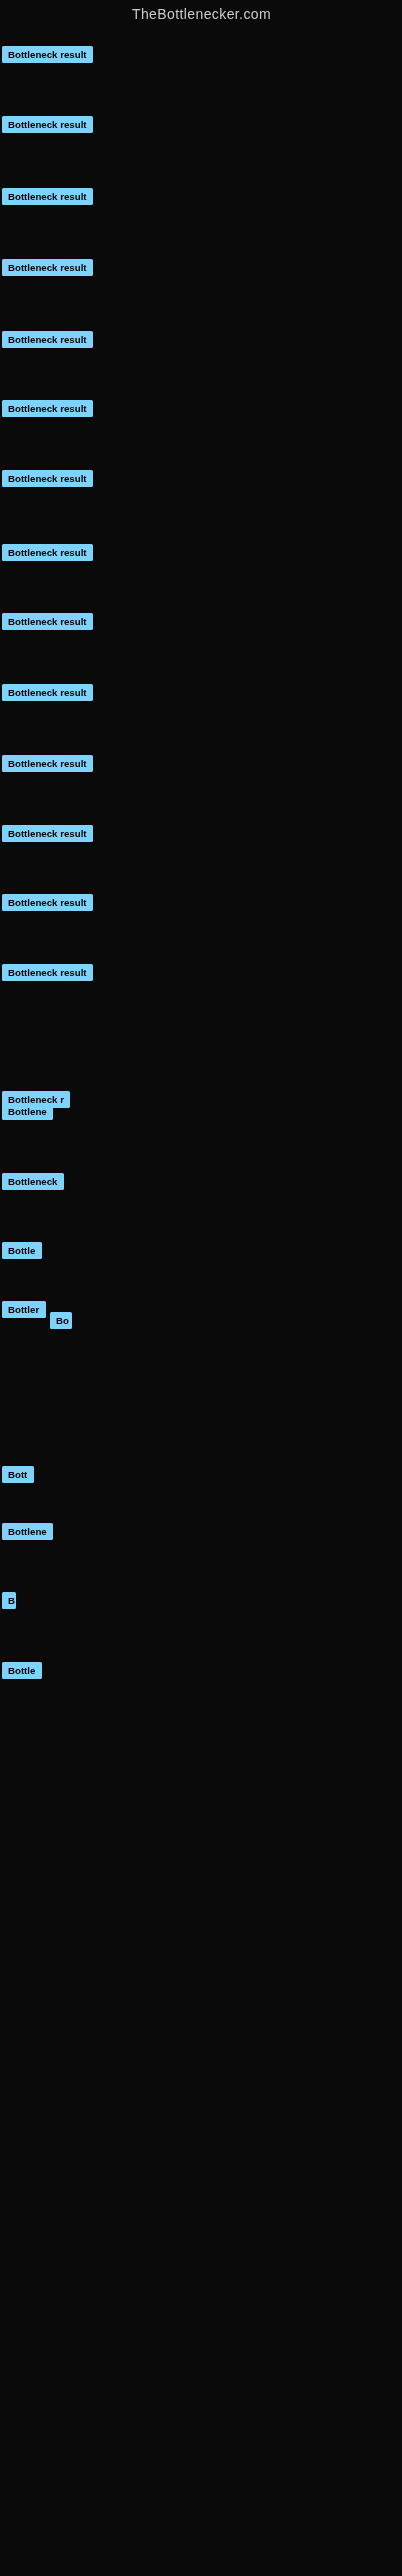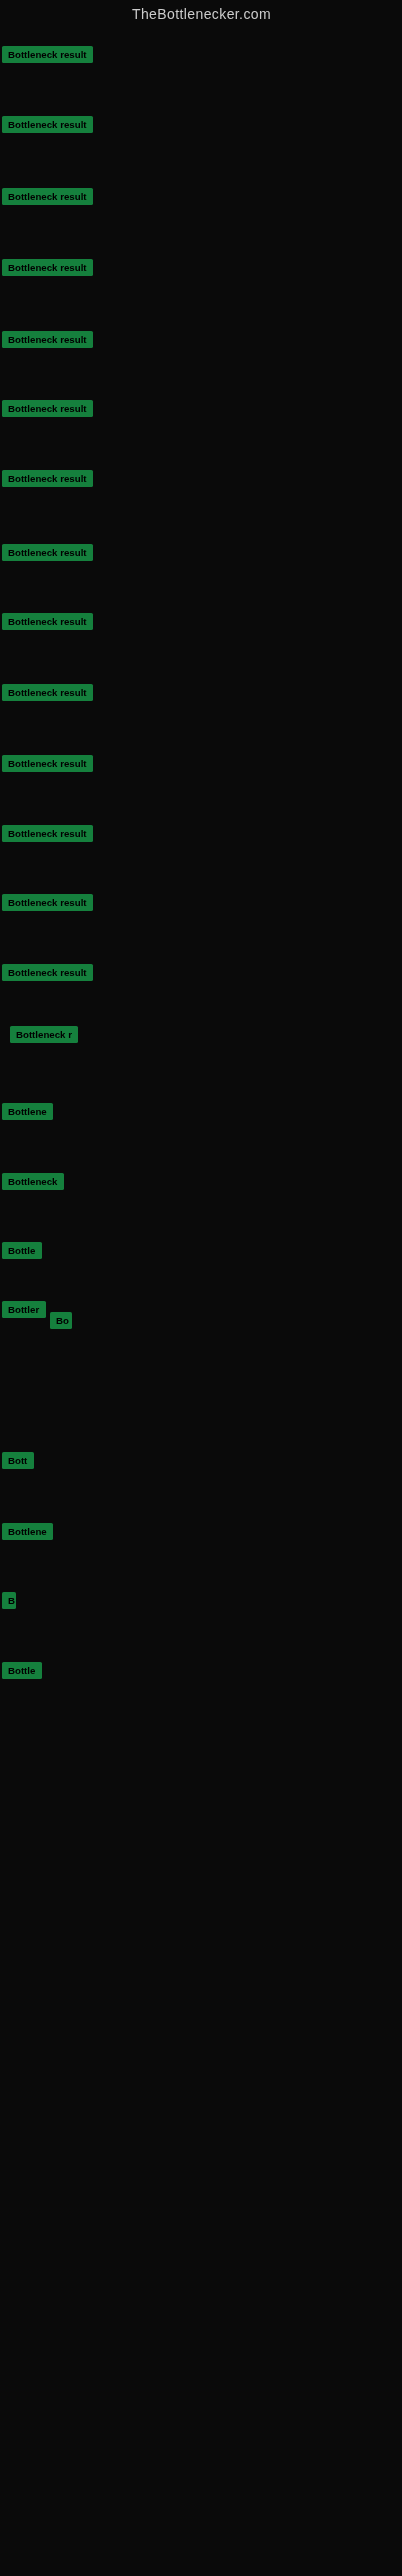--- a/index.html
+++ b/index.html
@@ -18,21 +18,21 @@
 
     .site-title {
       text-align: center;
       color: #cccccc;
       font-size: 14px;
       padding: 6.4px 0;
       letter-spacing: 0.4px;
     }
 
     .bottleneck-badge {
-      background-color: #15803d;
+      background-color: #7dd3fc;
       color: #000;
       font-size: 9.7px;
       font-weight: bold;
       padding: 3.2px 6.4px;
       display: inline-block;
       border-radius: 1.6px;
       white-space: nowrap;
       overflow: hidden;
     }
 
@@ -54,24 +54,24 @@
     <div class="badge-container" style="top: 331px; max-width: 131px;"><span class="bottleneck-badge" style="max-width: 131px;">Bottleneck result</span></div>
     <div class="badge-container" style="top: 400px; max-width: 128px;"><span class="bottleneck-badge" style="max-width: 128px;">Bottleneck result</span></div>
     <div class="badge-container" style="top: 470px; max-width: 130px;"><span class="bottleneck-badge" style="max-width: 130px;">Bottleneck result</span></div>
     <div class="badge-container" style="top: 544px; max-width: 129px;"><span class="bottleneck-badge" style="max-width: 129px;">Bottleneck result</span></div>
     <div class="badge-container" style="top: 613px; max-width: 128px;"><span class="bottleneck-badge" style="max-width: 128px;">Bottleneck result</span></div>
     <div class="badge-container" style="top: 684px; max-width: 126px;"><span class="bottleneck-badge" style="max-width: 126px;">Bottleneck result</span></div>
     <div class="badge-container" style="top: 755px; max-width: 125px;"><span class="bottleneck-badge" style="max-width: 125px;">Bottleneck result</span></div>
     <div class="badge-container" style="top: 825px; max-width: 119px;"><span class="bottleneck-badge" style="max-width: 119px;">Bottleneck result</span></div>
     <div class="badge-container" style="top: 894px; max-width: 113px;"><span class="bottleneck-badge" style="max-width: 113px;">Bottleneck result</span></div>
     <div class="badge-container" style="top: 964px; max-width: 105px;"><span class="bottleneck-badge" style="max-width: 105px;">Bottleneck result</span></div>
-    <div class="badge-container" style="top: 1026px; max-width: 81px; margin-left: 8px;"><span class="bottleneck-badge" style="max-width: 81px;">Bottleneck r</span></div>
+    <div class="badge-container" style="top: 1091px; max-width: 81px;"><span class="bottleneck-badge" style="max-width: 81px;">Bottleneck r</span></div>
     <div class="badge-container" style="top: 1103px; max-width: 60px;"><span class="bottleneck-badge" style="max-width: 60px;">Bottlene</span></div>
     <div class="badge-container" style="top: 1173px; max-width: 66px;"><span class="bottleneck-badge" style="max-width: 66px;">Bottleneck</span></div>
     <div class="badge-container" style="top: 1242px; max-width: 47px;"><span class="bottleneck-badge" style="max-width: 47px;">Bottle</span></div>
     <div class="badge-container" style="top: 1312px; max-width: 22.5px;"><span class="bottleneck-badge" style="max-width: 22.5px; margin-left: 48px;">Bo</span></div>
     <div class="badge-container" style="top: 1301px; max-width: 48px;"><span class="bottleneck-badge" style="max-width: 48px;">Bottler</span></div>
-    <div class="badge-container" style="top: 1452px; max-width: 34px;"><span class="bottleneck-badge" style="max-width: 34px;">Bott</span></div>
+    <div class="badge-container" style="top: 1452px; max-width: 34px;"><span class="bottleneck-badge" style="max-width: 34px; margin-top: 14px;">Bott</span></div>
     <div class="badge-container" style="top: 1523px; max-width: 58px;"><span class="bottleneck-badge" style="max-width: 58px;">Bottlene</span></div>
     <div class="badge-container" style="top: 1592px; max-width: 14.5px;"><span class="bottleneck-badge" style="max-width: 14.5px;">B</span></div>
     <div class="badge-container" style="top: 1662px; max-width: 44px;"><span class="bottleneck-badge" style="max-width: 44px;">Bottle</span></div>
   </div>
 
 
 </body></html>

